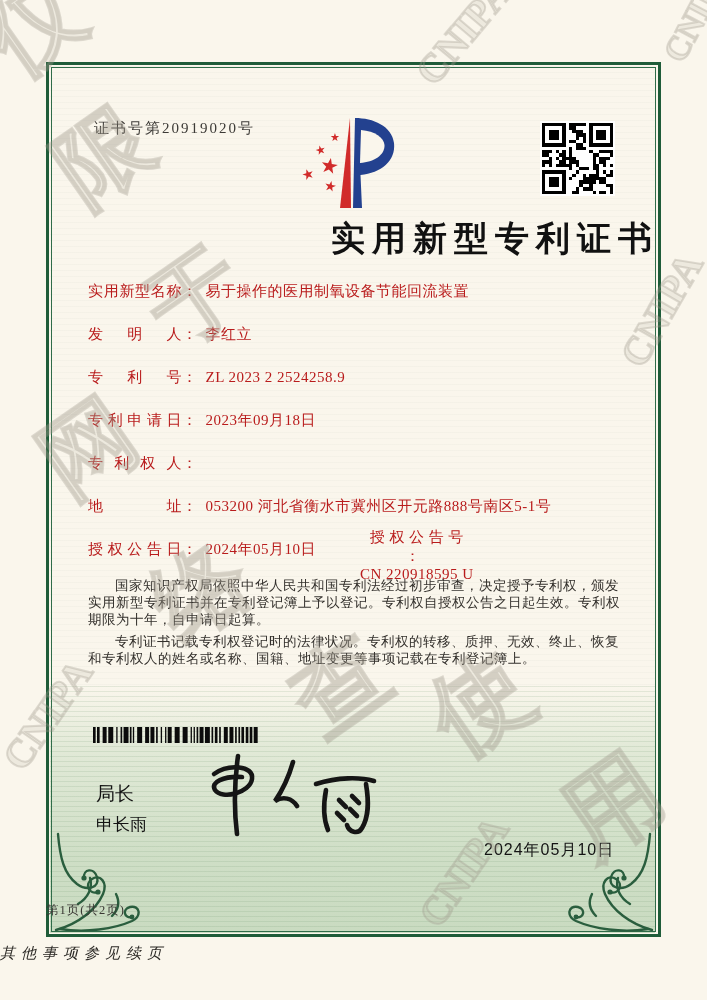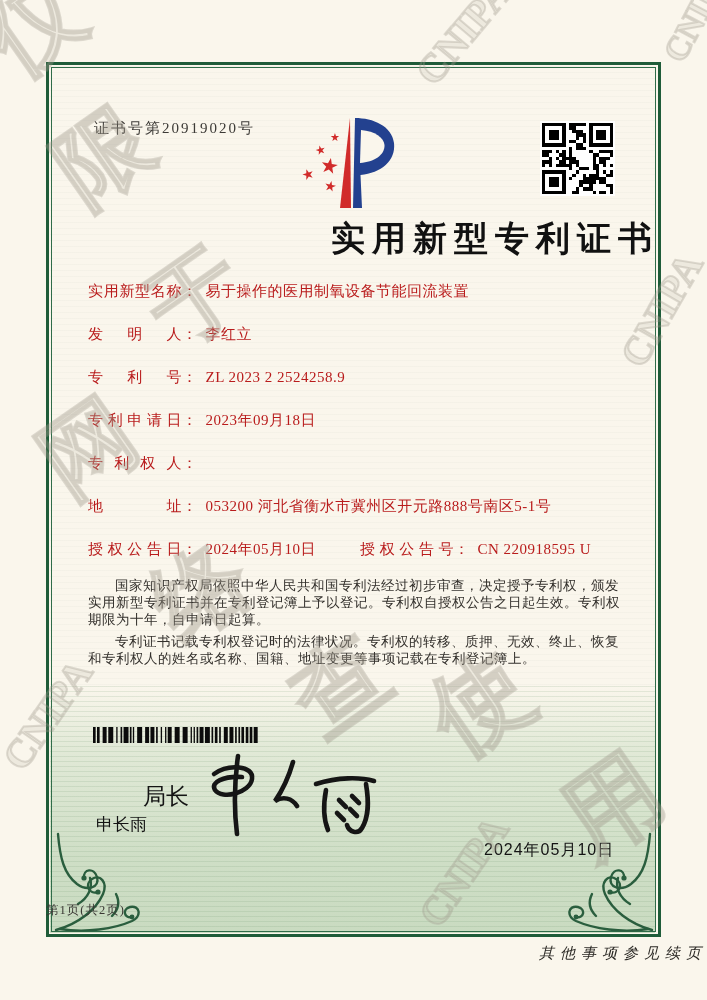--- a/index.html
+++ b/index.html
@@ -23,37 +23,37 @@
   .logo svg{position:absolute;left:40px;top:4px;}
   .qr{position:absolute;left:540px;top:121px;width:75px;height:75px;z-index:3;background:#fff;padding:2px;box-sizing:border-box;}
   .title{position:absolute;left:46px;top:216px;width:613px;text-align:right;font-size:34px;
          font-weight:700;letter-spacing:7px;color:#111;z-index:3;}
   
   .rows{position:absolute;left:88px;top:270px;width:540px;z-index:3;font-size:15px;color:#b91c1c;}
   .row{position:relative;height:43px;display:flex;align-items:center;letter-spacing:0.5px;}
   .lbl{display:inline-block;width:94px;text-align:justify;text-align-last:justify;flex:none;}
   .colon{flex:none;margin-right:8px;}
   .val{white-space:nowrap;}
-  .pair2{position:absolute;left:272px;top:0;height:43px;display:flex;align-items:center;}
+  .pair2{position:absolute;left:272px;top:0;height:43px;display:flex;align-items:center;flex-direction:column;}
   
   .paras{position:absolute;left:88px;top:577px;width:533px;z-index:3;font-size:13.5px;
          line-height:17px;color:#33302c;}
   .paras p{margin:0 0 5px 0;text-indent:2em;letter-spacing:0.5px;}
   .barcode{position:absolute;left:93px;top:727px;width:166px;height:16px;z-index:3;}
   
-  .sig-title{position:absolute;left:96px;top:781px;font-size:23px;color:#141414;z-index:3;
-             font-family:"Liberation Sans","DejaVu Sans",sans-serif;margin-left:47px;}
+  .sig-title{position:absolute;left:96px;top:781px;font-size:19px;color:#141414;z-index:3;
+             font-family:"Liberation Sans","DejaVu Sans",sans-serif;}
   .sig-name{position:absolute;left:96px;top:813px;font-size:17px;color:#141414;z-index:3;
             font-family:"Liberation Sans","DejaVu Sans",sans-serif;}
   .sig-script{position:absolute;left:198px;top:748px;z-index:3;}
   .issue-date{position:absolute;left:484px;top:840px;font-size:16px;color:#141414;z-index:3;
               font-family:"Liberation Sans","DejaVu Sans",sans-serif;letter-spacing:1px;}
   .page-info{position:absolute;left:46px;top:902px;width:613px;text-align:left;font-size:12.5px;
              color:#3a3834;z-index:3;letter-spacing:1px;}
-  .footer-note{position:absolute;left:0;top:944px;width:707px;text-align:right;font-size:15px;
+  .footer-note{position:absolute;left:0;top:944px;width:707px;text-align:left;font-size:15px;
                color:#2b2925;z-index:3;letter-spacing:6px;font-style:italic;}
   .flourish{position:absolute;z-index:2;}
   .flourish.left{left:53px;top:832px;transform:scaleX(-1);}
   .flourish.right{left:558px;top:832px;}
   
   .wm{position:absolute;z-index:4;pointer-events:none;font-weight:700;
       font-family:"Liberation Serif","DejaVu Serif",serif;
       color:rgba(165,158,144,0.14);-webkit-text-stroke:2px rgba(160,153,139,0.32);
       line-height:1;white-space:nowrap;}
 </style>

